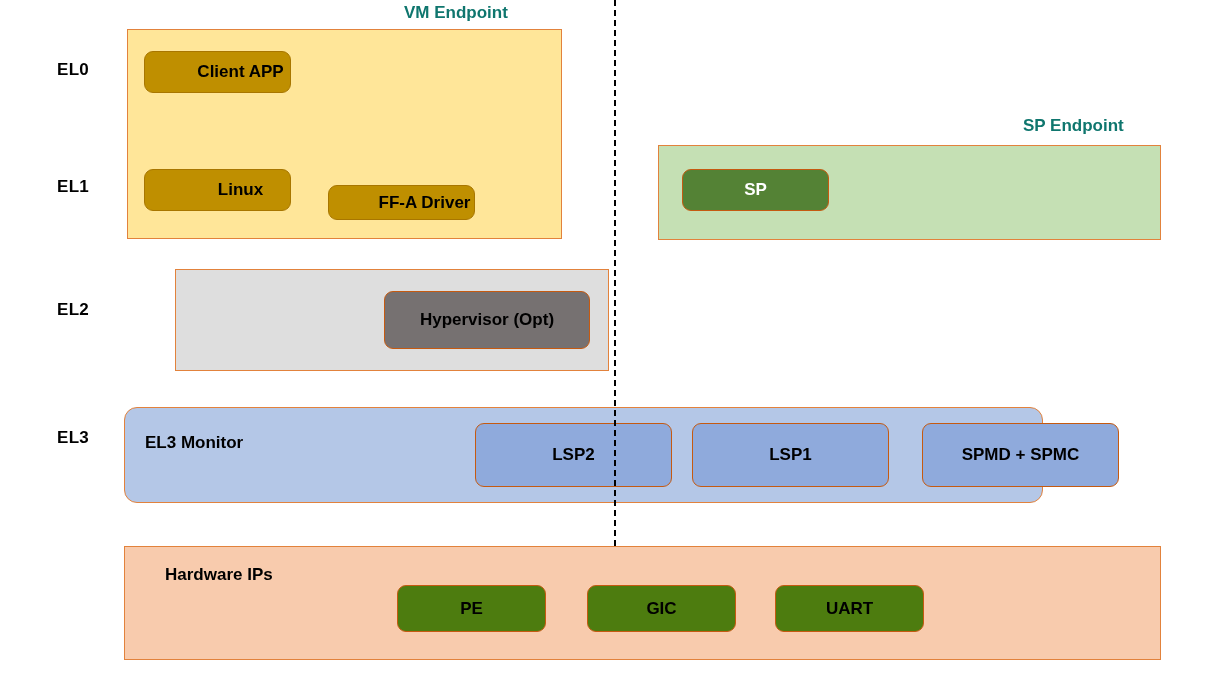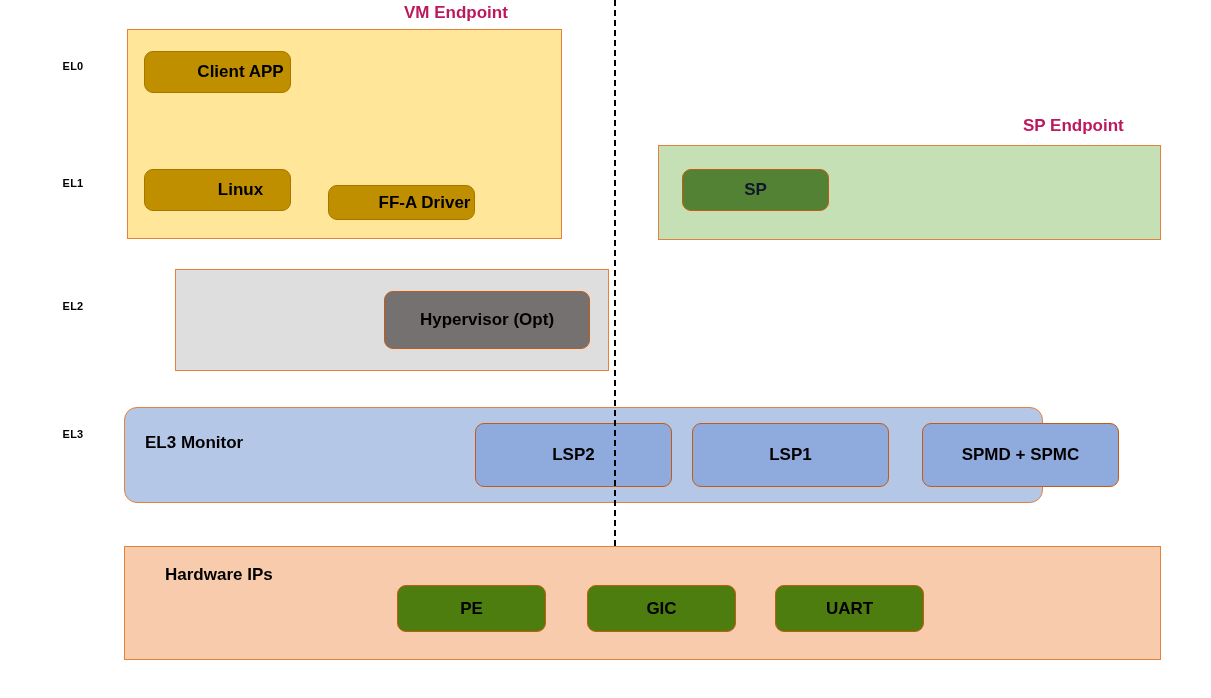--- a/index.html
+++ b/index.html
@@ -18,34 +18,34 @@
   .canvas {
     position: absolute;
     left: 0; top: 0;
     width: 1211px;
     height: 698px;
   }
 
   
   .el-label {
     position: absolute;
-    font-size: 11px;
+    font-size: 17px;
     font-weight: bold;
     color: #000000;
     text-align: center;
     width: 80px;
     letter-spacing: 0.2px;
   }
 
   
   .endpoint-caption {
     position: absolute;
     font-size: 17px;
     font-weight: bold;
-    color: #be185d;
+    color: #0f766e;
     white-space: nowrap;
   }
 
   
   .band {
     position: absolute;
     box-sizing: border-box;
     border: 1px solid #E2823C;
   }
   .band-vm      { background: #FFE699; }
@@ -70,21 +70,21 @@
     border: 1px solid #C55A11;
     border-radius: 9px;
     display: flex;
     align-items: center;
     justify-content: center;
     font-size: 17px;
     font-weight: bold;
     white-space: nowrap;
   }
   .block-amber  { background: #BF8F00; color: #000000; border-color: #A87600; padding-left: 46px; }
-  .block-green  { background: #548235; color: #0f172a; border-color: #C55A11; }
+  .block-green  { background: #548235; color: #ffffff; border-color: #C55A11; }
   .block-gray   { background: #767171; color: #000000; border-color: #C55A11; }
   .block-blue   { background: #8FAADC; color: #000000; border-color: #C55A11; }
   .block-orange { background: #4d7c0f; color: #000000; border-color: #C55A11; }
 
   
   .divider {
     position: absolute;
     border-left: 2px dashed #000000;
     width: 0;
   }

